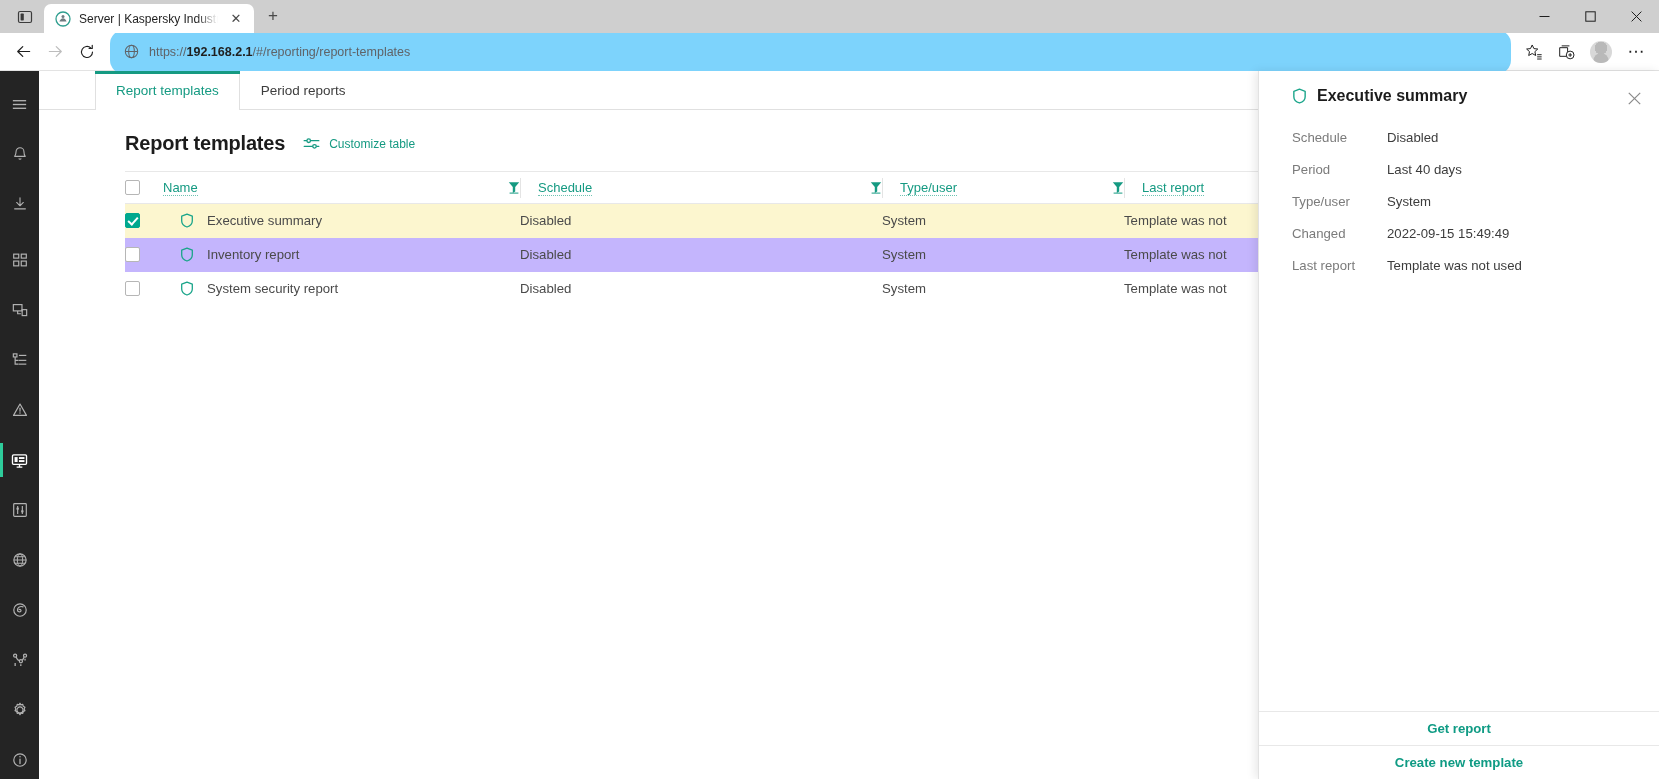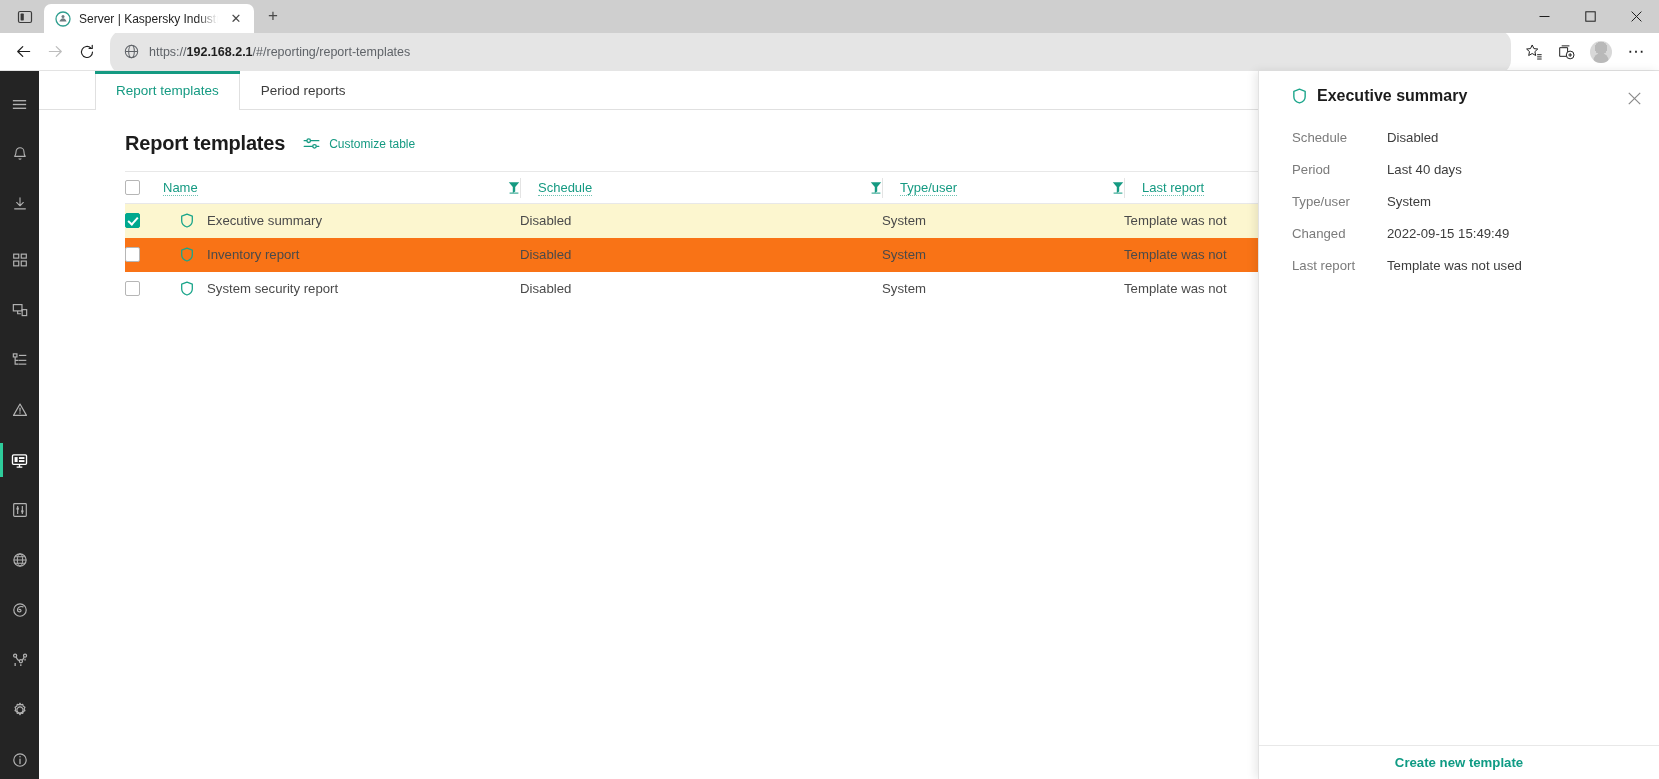--- a/index.html
+++ b/index.html
@@ -48,21 +48,21 @@
     height: 38px; background: #ffffff; display: flex; align-items: center;
     padding: 0 8px; gap: 2px; flex: 0 0 38px; border-bottom: 1px solid #e3e3e3;
   }
   .navbtn {
     width: 30px; height: 30px; border-radius: 4px;
     display: flex; align-items: center; justify-content: center;
     color: #1f1f1f; flex: 0 0 30px;
   }
   .navbtn.disabled { color: #bdbdbd; }
   .omnibox {
-    flex: 1 1 auto; height: 44px; background: #e5e5e5; border-radius: 14px;
+    flex: 1 1 auto; height: 44px; background: #7dd3fc; border-radius: 14px;
     display: flex; align-items: center; gap: 10px; padding: 0 14px; margin: 0 6px;
     min-width: 0;
   }
   .omnibox-url { font-size: 12.5px; color: #5f6368; white-space: nowrap; overflow: hidden; }
   .omnibox-url b { color: #1f1f1f; font-weight: 600; }
   .navright { display: flex; align-items: center; gap: 2px; }
   .avatar-btn {
     width: 22px; height: 22px; border-radius: 50%;
     background: radial-gradient(circle at 50% 32%, #b9b9b9 0 34%, transparent 35%), #d8d8d8;
     position: relative; overflow: hidden; margin: 0 7px;
@@ -125,21 +125,21 @@
   .ck {
     width: 15px; height: 15px; border: 1px solid #b6b6b6; border-radius: 2px;
     background: #fff; flex: 0 0 15px; display: block;
   }
   .ck.on { background: #00a88e; border-color: #00a88e; position: relative; }
   .ck.on::after {
     content: ""; position: absolute; left: 4px; top: 1px; width: 4px; height: 8px;
     border: solid #fff; border-width: 0 2px 2px 0; transform: rotate(42deg);
   }
   table.rt tbody td { height: 34px; font-size: 13.2px; color: #4a4a4a; padding: 0; vertical-align: middle; }
-  tr.row-alt td { background: #f97316; }
+  tr.row-alt td { background: #c4b5fd; }
   tr.row-sel td { background: #fcf6cf; }
   .cell-name { display: flex; align-items: center; gap: 13px; padding-left: 17px; }
   .cell-pad { padding-left: 18px; }
   .shield { color: #1aa58a; display: flex; flex: 0 0 14px; }
 
   
   .panel {
     position: absolute; right: 0; top: 0; bottom: 0; width: 401px;
     background: #ffffff; border-left: 1px solid #e2e2e2;
     box-shadow: -3px 0 9px rgba(0,0,0,0.09);
@@ -570,19 +570,20 @@
           <div class="prow">
             <div class="plabel">Changed</div>
             <div class="pvalue">2022-09-15 15:49:49</div>
           </div>
           <div class="prow">
             <div class="plabel">Last report</div>
             <div class="pvalue">Template was not used</div>
           </div>
         </div>
         <div class="panel-actions">
+          <div class="paction">Get report</div>
           <div class="paction">Create new template</div>
         </div>
       </div>
 
     </div>
   </div>
 </div>
 
 </body></html>

